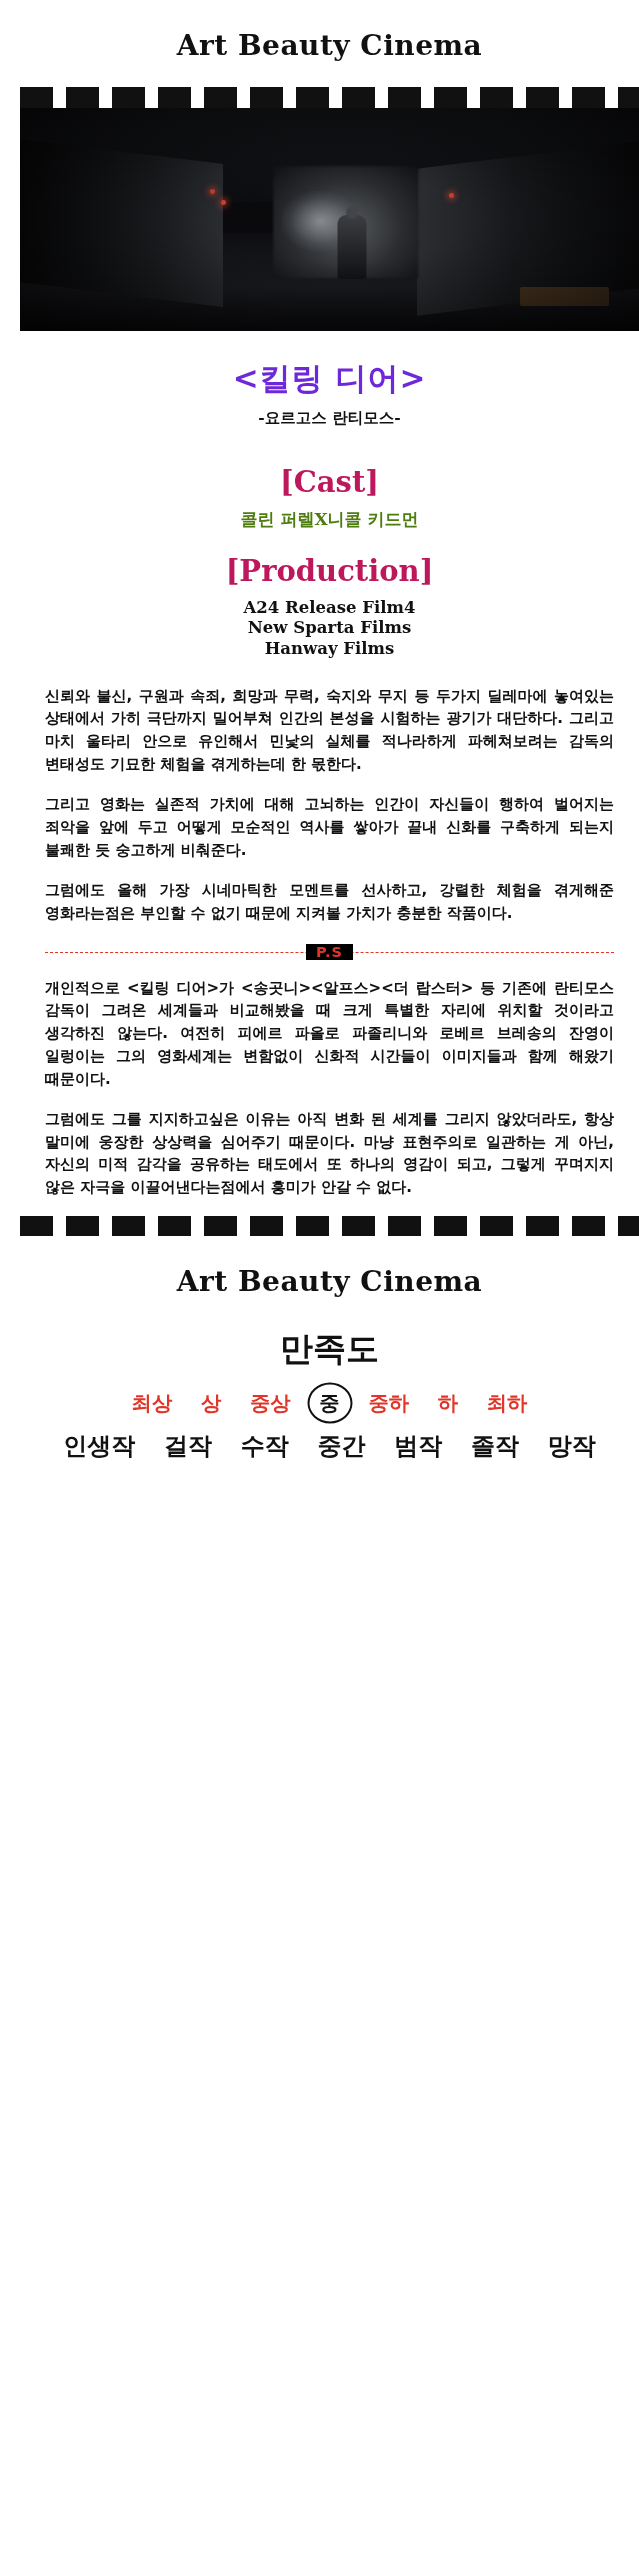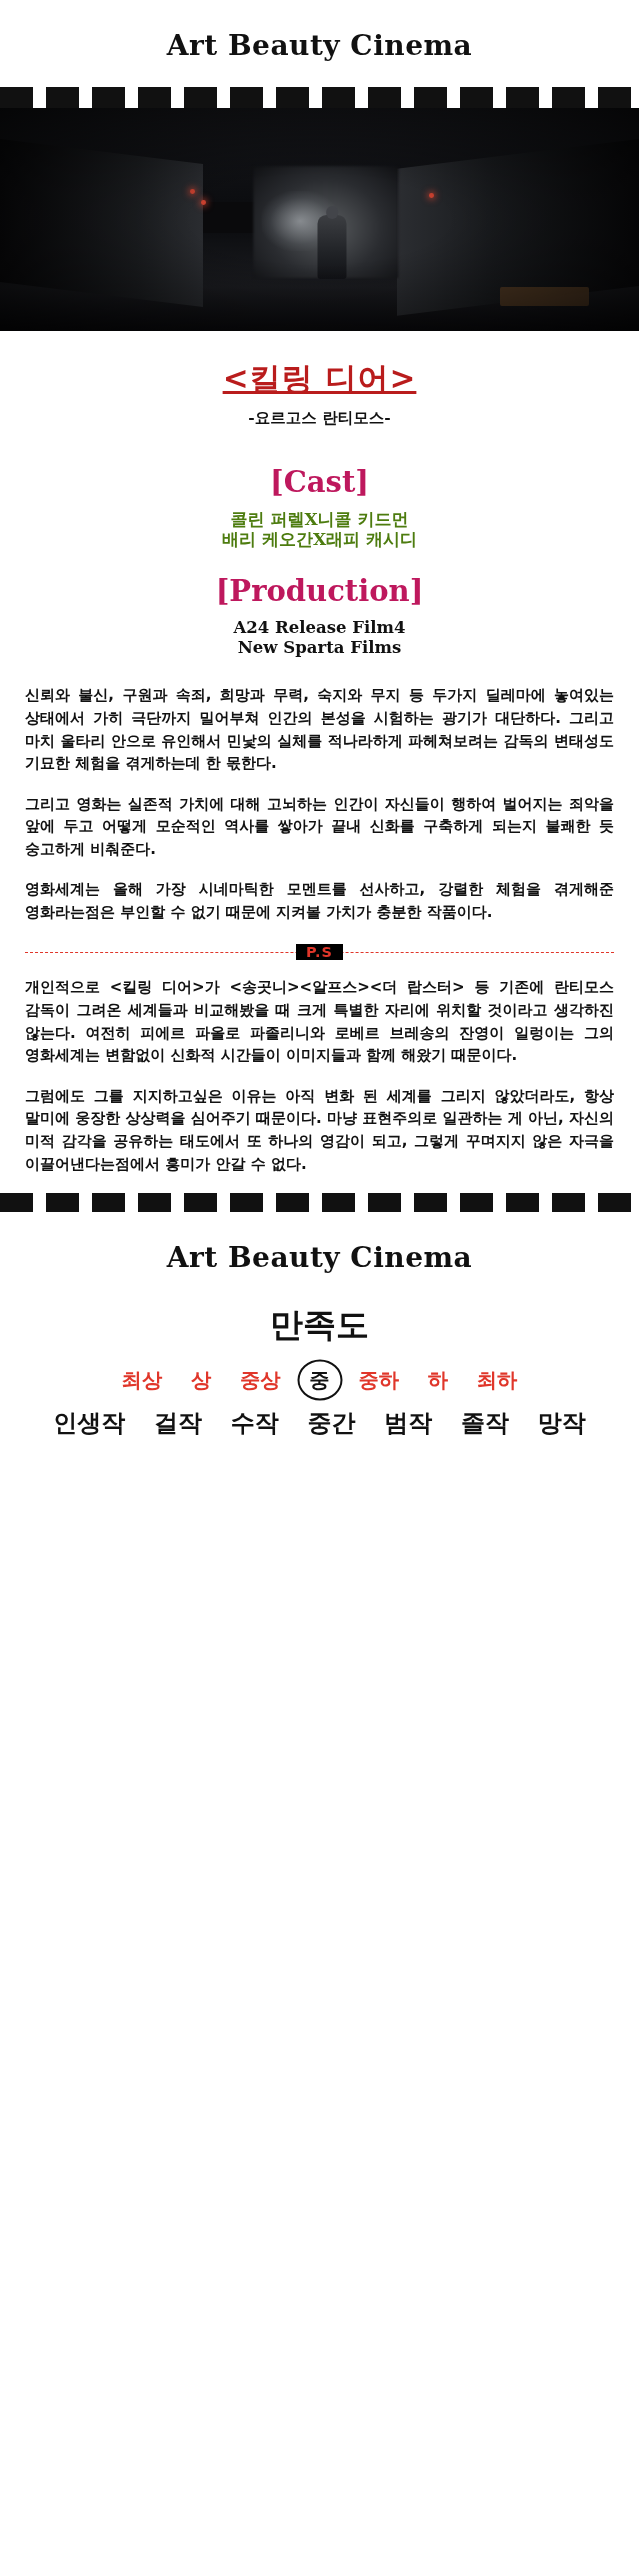--- a/index.html
+++ b/index.html
@@ -12,20 +12,21 @@
     width: 639px;
     font-family: "Liberation Sans", sans-serif;
     color: #111;
   }
   .page {
     width: 639px;
     min-height: 2576px;
     background: #ffffff;
     position: relative;
     overflow: hidden;
+    padding-left: 20px;
   }
 
   
   .dash-bar {
     width: 100%;
     height: 21px;
     margin: 0;
     display: block;
     background-image: repeating-linear-gradient(
       to right,
@@ -147,23 +148,22 @@
   
   .title-block {
     text-align: center;
     padding: 27px 0 9.7px 0;
   }
   .movie-title {
     font-family: "DejaVu Serif", serif;
     font-weight: bold;
     font-size: 31px;
     letter-spacing: 1px;
-    color: #b91c1c;
+    color: #6d28d9;
     margin: 0 0 7.7px 0;
-    text-decoration: underline;
   }
   .movie-director {
     font-family: "DejaVu Serif", serif;
     font-weight: bold;
     font-size: 15.5px;
     color: #111;
     margin: 0 0 1.9px 0;
   }
 
   .section-head {
@@ -299,30 +299,30 @@
     <div class="vignette"></div>
   </div>
 
   <div class="title-block">
     <div class="movie-title">&lt;킬링 디어&gt;</div>
     <div class="movie-director">-요르고스 란티모스-</div>
   </div>
 
   <div class="section-head">[Cast]</div>
   <div class="credit-line">콜린 퍼렐X니콜 키드먼</div>
-  <div class="credit-line">배리 케오간X래피 캐시디</div>
 
   <div class="section-head">[Production]</div>
   <div class="prod-line">A24 Release Film4</div>
   <div class="prod-line">New Sparta Films</div>
+  <div class="prod-line">Hanway Films</div>
 
   <div class="body-copy">
     <p class="para">신뢰와 불신, 구원과 속죄, 희망과 무력, 숙지와 무지 등 두가지 딜레마에 놓여있는 상태에서 가히 극단까지 밀어부쳐 인간의 본성을 시험하는 광기가 대단하다. 그리고 마치 울타리 안으로 유인해서 민낯의 실체를 적나라하게 파헤쳐보려는 감독의 변태성도 기묘한 체험을 겪게하는데 한 몫한다.</p>
     <p class="para">그리고 영화는 실존적 가치에 대해 고뇌하는 인간이 자신들이 행하여 벌어지는 죄악을 앞에 두고 어떻게 모순적인 역사를 쌓아가 끝내 신화를 구축하게 되는지 불쾌한 듯 숭고하게 비춰준다.</p>
-    <p class="para">영화세계는 올해 가장 시네마틱한 모멘트를 선사하고, 강렬한 체험을 겪게해준 영화라는점은 부인할 수 없기 때문에 지켜볼 가치가 충분한 작품이다.</p>
+    <p class="para">그럼에도 올해 가장 시네마틱한 모멘트를 선사하고, 강렬한 체험을 겪게해준 영화라는점은 부인할 수 없기 때문에 지켜볼 가치가 충분한 작품이다.</p>
 
     <div class="ps-divider">
       <div class="rule"></div>
       <span class="ps-label">P.S</span>
     </div>
 
     <p class="para">개인적으로 &lt;킬링 디어&gt;가 &lt;송곳니&gt;&lt;알프스&gt;&lt;더 랍스터&gt; 등 기존에 란티모스 감독이 그려온 세계들과 비교해봤을 때 크게 특별한 자리에 위치할 것이라고 생각하진 않는다. 여전히 피에르 파올로 파졸리니와 로베르 브레송의 잔영이 일렁이는 그의 영화세계는 변함없이 신화적 시간들이 이미지들과 함께 해왔기 때문이다.</p>
     <p class="para">그럼에도 그를 지지하고싶은 이유는 아직 변화 된 세계를 그리지 않았더라도, 항상 말미에 웅장한 상상력을 심어주기 때문이다. 마냥 표현주의로 일관하는 게 아닌, 자신의 미적 감각을 공유하는 태도에서 또 하나의 영감이 되고, 그렇게 꾸며지지 않은 자극을 이끌어낸다는점에서 흥미가 안갈 수 없다.</p>
   </div>
 

